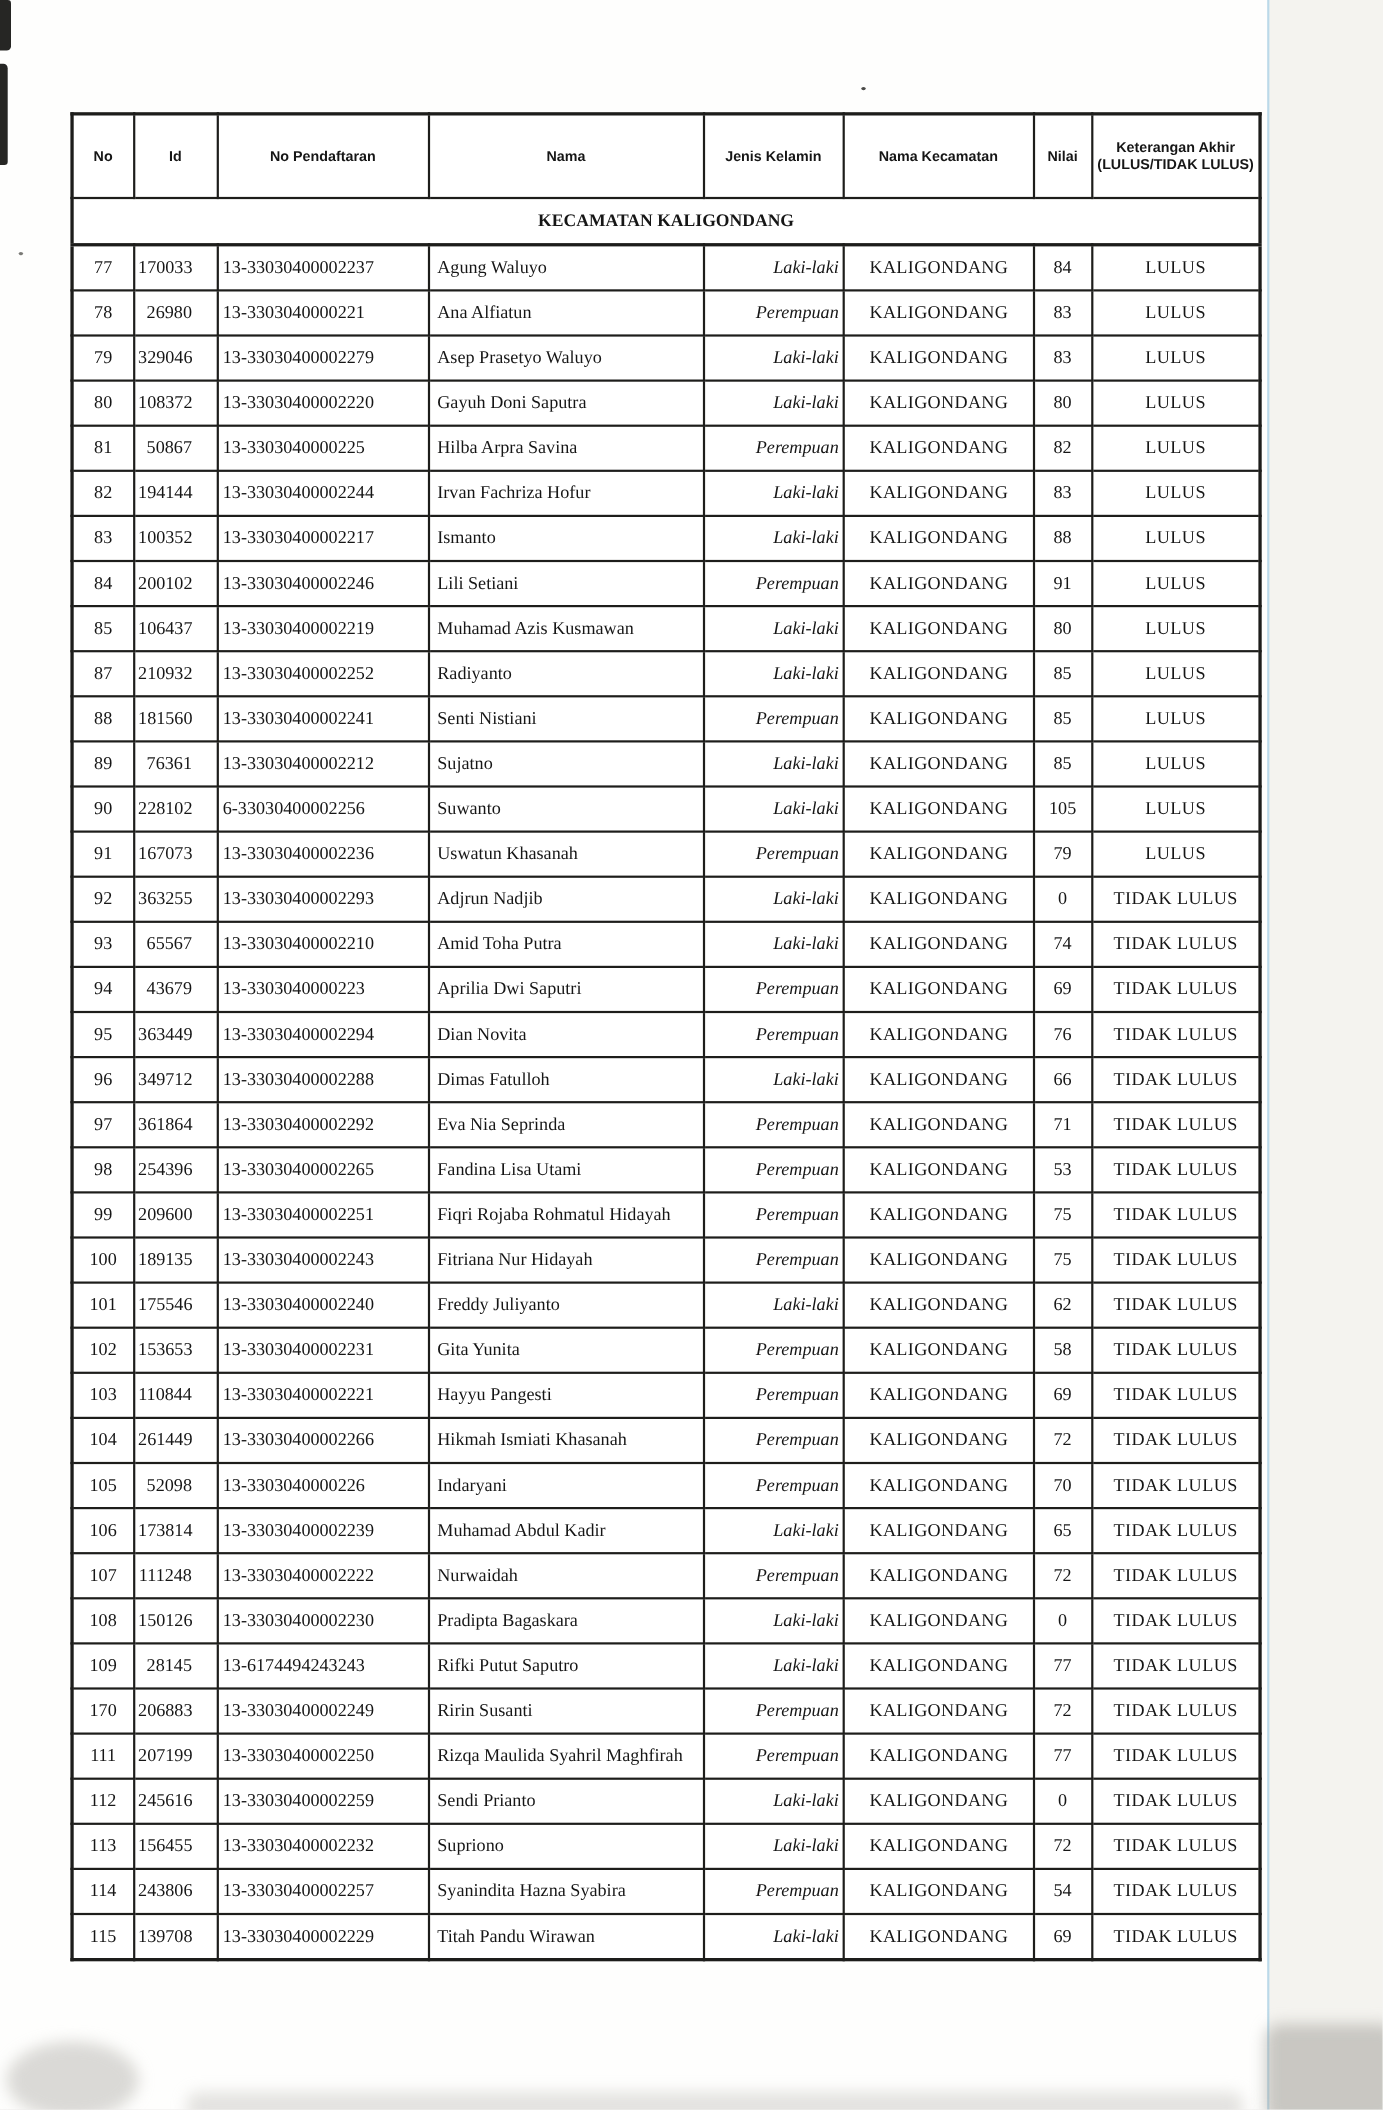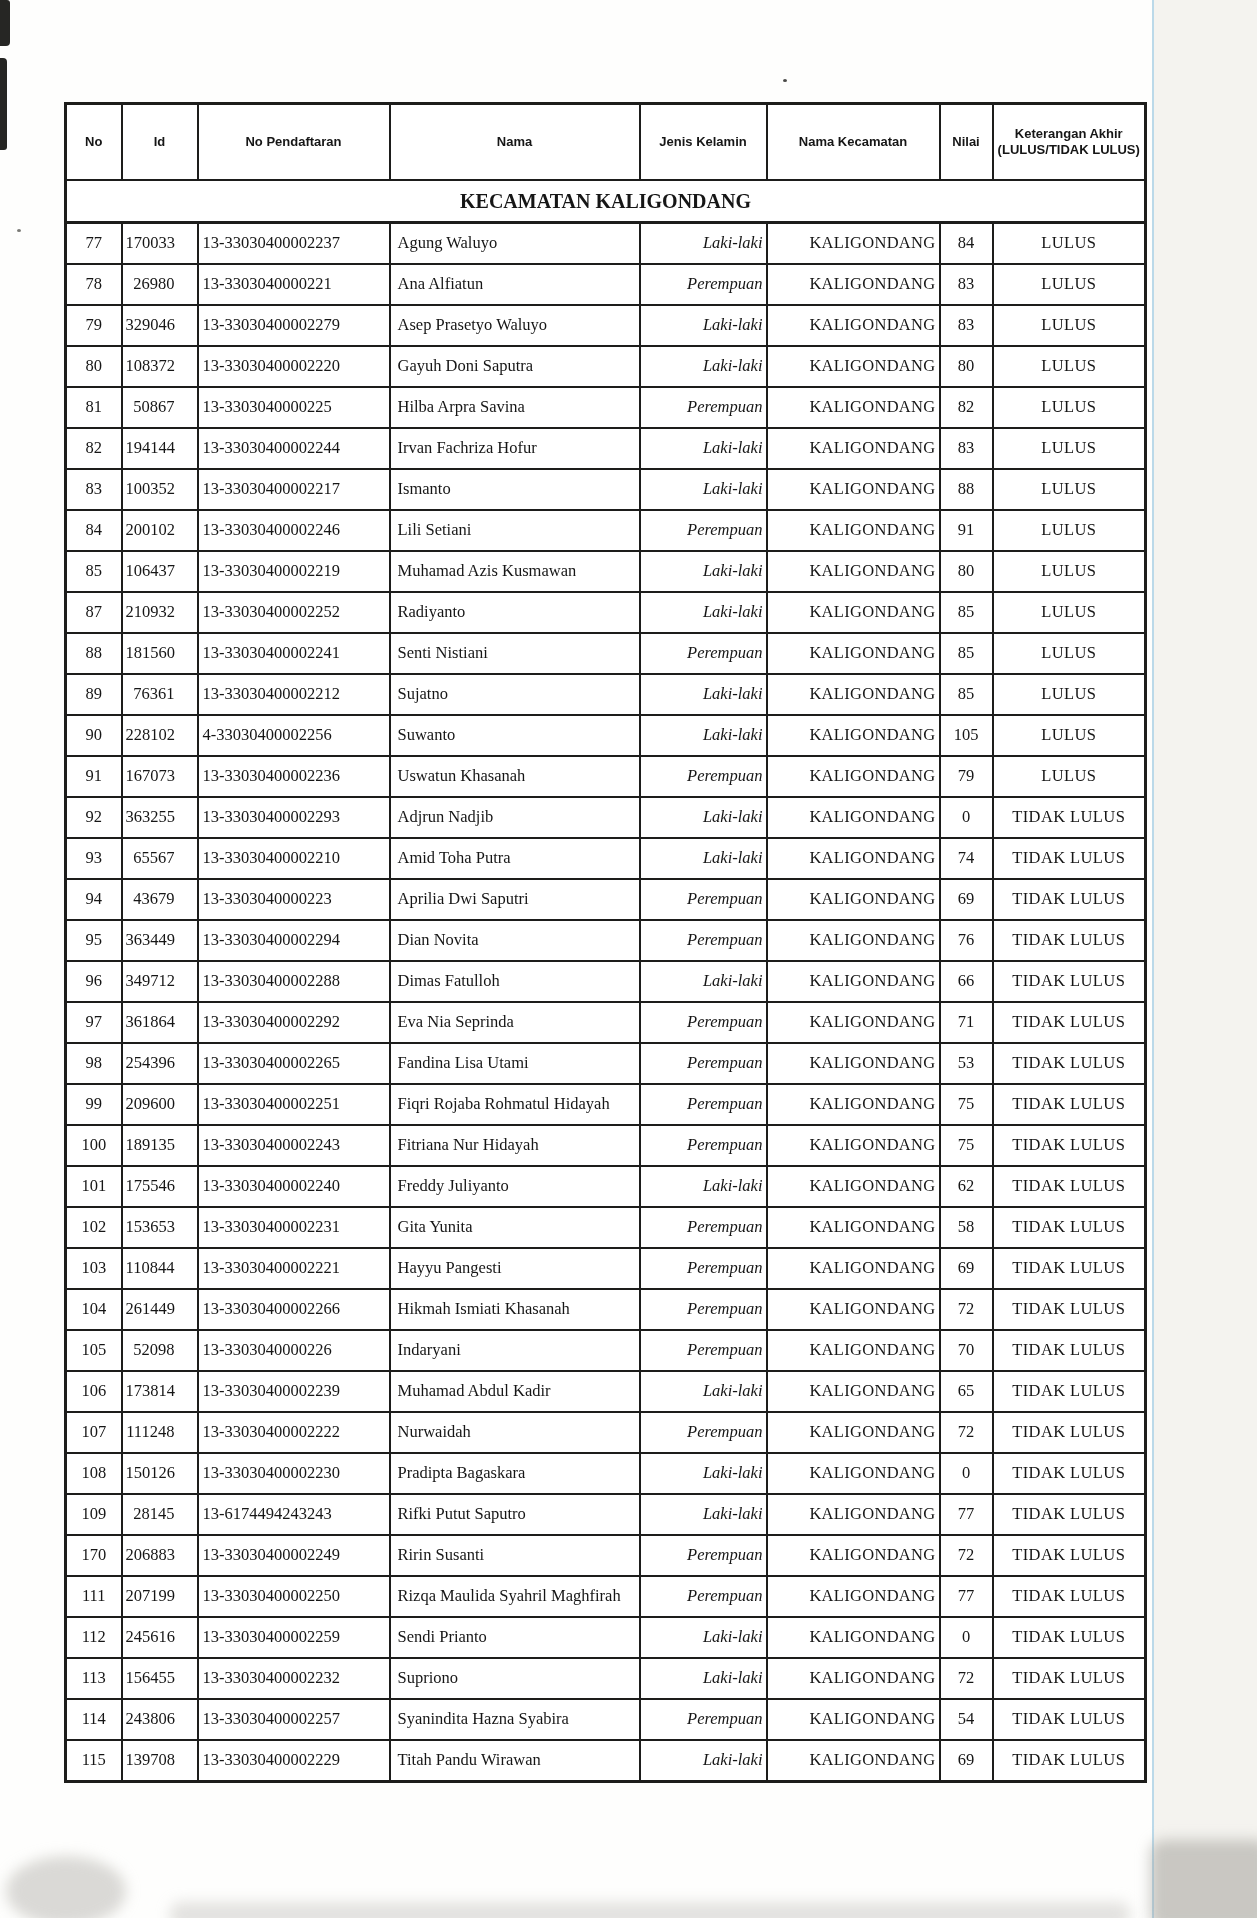--- a/index.html
+++ b/index.html
@@ -51,37 +51,37 @@
     font-weight:bold;
     font-size:13px;line-height:1.25;
     text-align:center;
     height:70px;
     padding:2px 3px;
     border-bottom-width:3px;
   }
   tr.section-row td{
     font-family:"Liberation Serif", serif;
     font-weight:bold;
-    font-size:20px;
+    font-size:16px;
     text-align:center;
     height:36px;
     border-bottom-width:3px;
   }
   tbody td{
     font-size:16.5px;
     line-height:1.25;
     height:35px;
     padding:2px 3px;
   }
   td.c0{text-align:center;}
   td.c1{text-align:right;padding-right:22px;}
   td.c2{text-align:left;padding-left:4px;}
   td.c3{text-align:left;padding-left:7px;}
   td.c4{text-align:right;padding-left:16px;font-style:italic;}
-  td.c5{text-align:right;padding-left:4px;letter-spacing:.3px;margin-left:32px;}
+  td.c5{text-align:center;padding-left:4px;letter-spacing:.3px;margin-left:32px;}
   td.c6{text-align:center;}
   td.c7{text-align:center;letter-spacing:.4px;}
 </style>
 </head>
 <body>
 
 <div class="page">
 
   <div class="right-band"></div>
   <div class="scanline-blue"></div>
@@ -237,21 +237,21 @@
           <td class="c2">13-33030400002212</td>
           <td class="c3">Sujatno</td>
           <td class="c4">Laki-laki</td>
           <td class="c5">KALIGONDANG</td>
           <td class="c6">85</td>
           <td class="c7">LULUS</td>
         </tr>
         <tr>
           <td class="c0">90</td>
           <td class="c1">228102</td>
-          <td class="c2">4-33030400002256</td>
+          <td class="c2">6-33030400002256</td>
           <td class="c3">Suwanto</td>
           <td class="c4">Laki-laki</td>
           <td class="c5">KALIGONDANG</td>
           <td class="c6">105</td>
           <td class="c7">LULUS</td>
         </tr>
         <tr>
           <td class="c0">91</td>
           <td class="c1">167073</td>
           <td class="c2">13-33030400002236</td>

